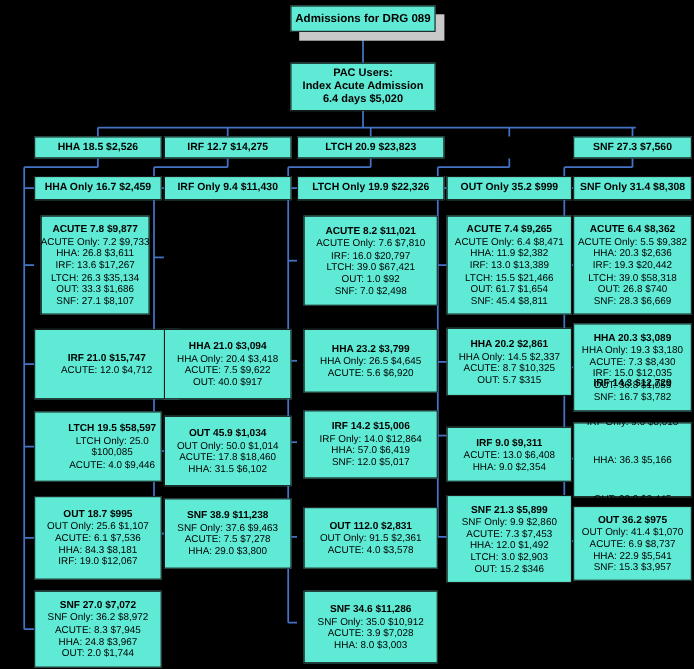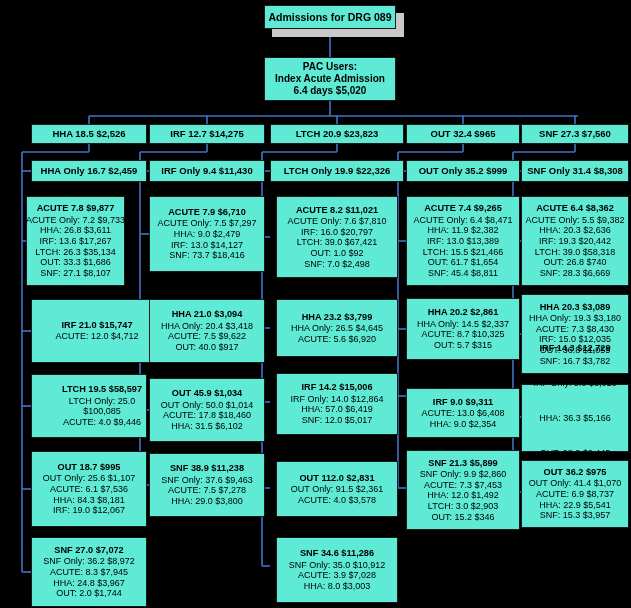--- a/index.html
+++ b/index.html
@@ -127,21 +127,21 @@
     <span class="ln">Index Acute Admission</span>
     <span class="ln">6.4 days $5,020</span>
   </div>
 
   <div class="box colhead" style="left:31px;top:124px;width:116px;height:20px;">
     <span class="ln">HHA 18.5 $2,526</span>
   </div>
   <div class="box onlybox" style="left:31px;top:160px;width:116px;height:22px;">
     <span class="ln">HHA Only 16.7 $2,459</span>
   </div>
-  <div class="box detail" style="left:26px;top:196px;width:99px;height:90px;">
+  <div class="box detail" style="left:37px;top:196px;width:99px;height:90px;">
     <span class="ttl">ACUTE 7.8 $9,877</span>
     <span class="ln">ACUTE Only: 7.2 $9,733</span>
     <span class="ln">HHA: 26.8 $3,611</span>
     <span class="ln">IRF: 13.6 $17,267</span>
     <span class="ln">LTCH: 26.3 $35,134</span>
     <span class="ln">OUT: 33.3 $1,686</span>
     <span class="ln">SNF: 27.1 $8,107</span>
   </div>
   <div class="box detail" style="left:31px;top:299px;width:132px;height:64px;">
     <span class="ttl">IRF 21.0 $15,747</span>
@@ -167,27 +167,20 @@
     <span class="ln">HHA: 24.8 $3,967</span>
     <span class="ln">OUT: 2.0 $1,744</span>
   </div>
 
   <div class="box colhead" style="left:149px;top:124px;width:116px;height:20px;">
     <span class="ln">IRF 12.7 $14,275</span>
   </div>
   <div class="box onlybox" style="left:149px;top:160px;width:116px;height:22px;">
     <span class="ln">IRF Only 9.4 $11,430</span>
   </div>
-  <div class="box detail" style="left:149px;top:196px;width:116px;height:76px;">
-    <span class="ttl">ACUTE 7.9 $6,710</span>
-    <span class="ln">ACUTE Only: 7.5 $7,297</span>
-    <span class="ln">HHA: 9.0 $2,479</span>
-    <span class="ln">IRF: 13.0 $14,127</span>
-    <span class="ln">SNF: 73.7 $18,416</span>
-  </div>
   <div class="box detail" style="left:149px;top:299px;width:116px;height:64px;">
     <span class="ttl">HHA 21.0 $3,094</span>
     <span class="ln">HHA Only: 20.4 $3,418</span>
     <span class="ln">ACUTE: 7.5 $9,622</span>
     <span class="ln">OUT: 40.0 $917</span>
   </div>
   <div class="box detail" style="left:149px;top:378px;width:116px;height:64px;">
     <span class="ttl">OUT 45.9 $1,034</span>
     <span class="ln">OUT Only: 50.0 $1,014</span>
     <span class="ln">ACUTE: 17.8 $18,460</span>
@@ -230,23 +223,20 @@
     <span class="ln">OUT Only: 91.5 $2,361</span>
     <span class="ln">ACUTE: 4.0 $3,578</span>
   </div>
   <div class="box detail" style="left:276px;top:537px;width:122px;height:66px;">
     <span class="ttl">SNF 34.6 $11,286</span>
     <span class="ln">SNF Only: 35.0 $10,912</span>
     <span class="ln">ACUTE: 3.9 $7,028</span>
     <span class="ln">HHA: 8.0 $3,003</span>
   </div>
 
-  <div class="box colhead" style="left:406px;top:124px;width:114px;height:20px;">
-    <span class="ln">OUT 32.4 $965</span>
-  </div>
   <div class="box onlybox" style="left:406px;top:160px;width:114px;height:22px;">
     <span class="ln">OUT Only 35.2 $999</span>
   </div>
   <div class="box detail" style="left:406px;top:196px;width:114px;height:90px;">
     <span class="ttl">ACUTE 7.4 $9,265</span>
     <span class="ln">ACUTE Only: 6.4 $8,471</span>
     <span class="ln">HHA: 11.9 $2,382</span>
     <span class="ln">IRF: 13.0 $13,389</span>
     <span class="ln">LTCH: 15.5 $21,466</span>
     <span class="ln">OUT: 61.7 $1,654</span>

